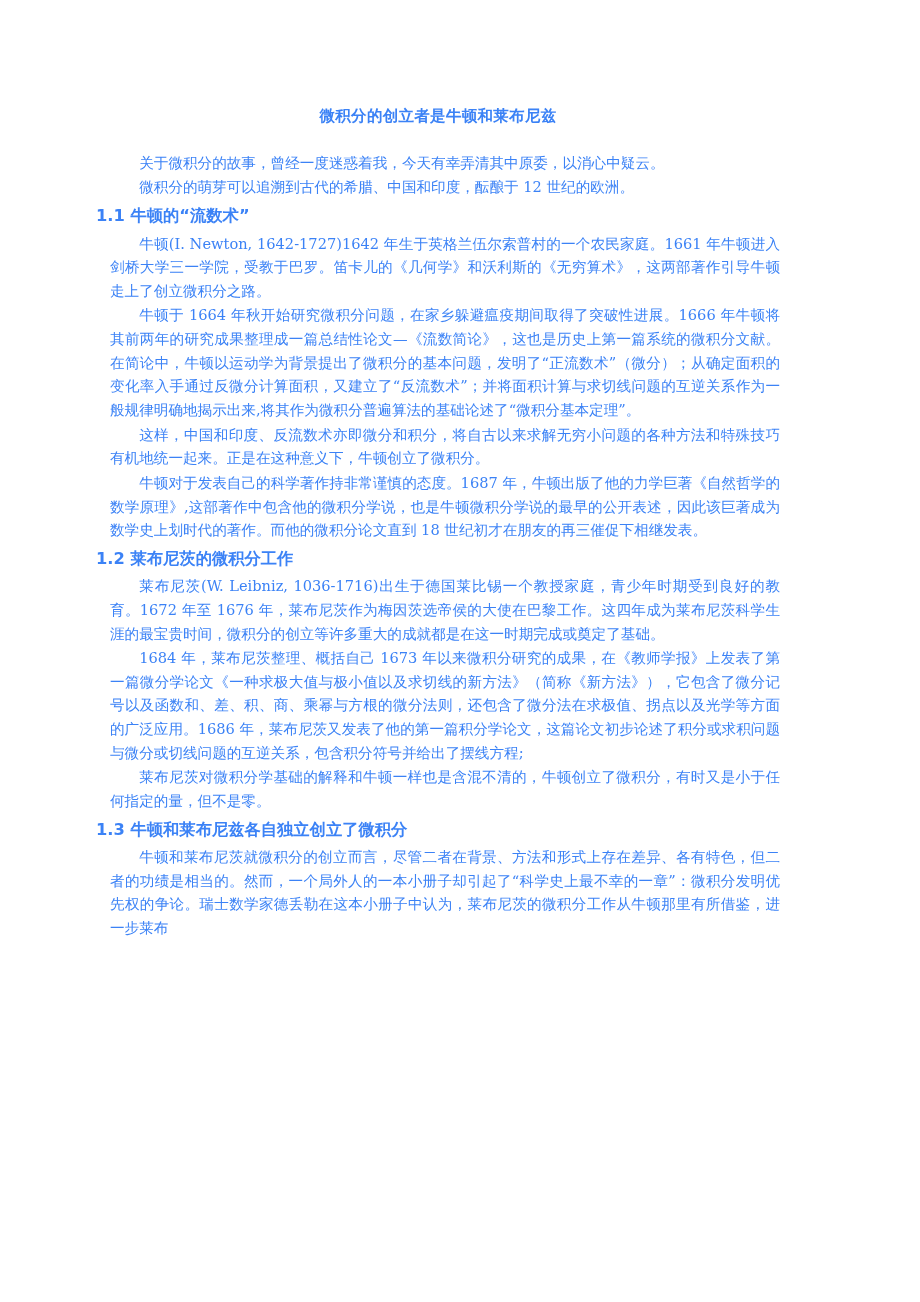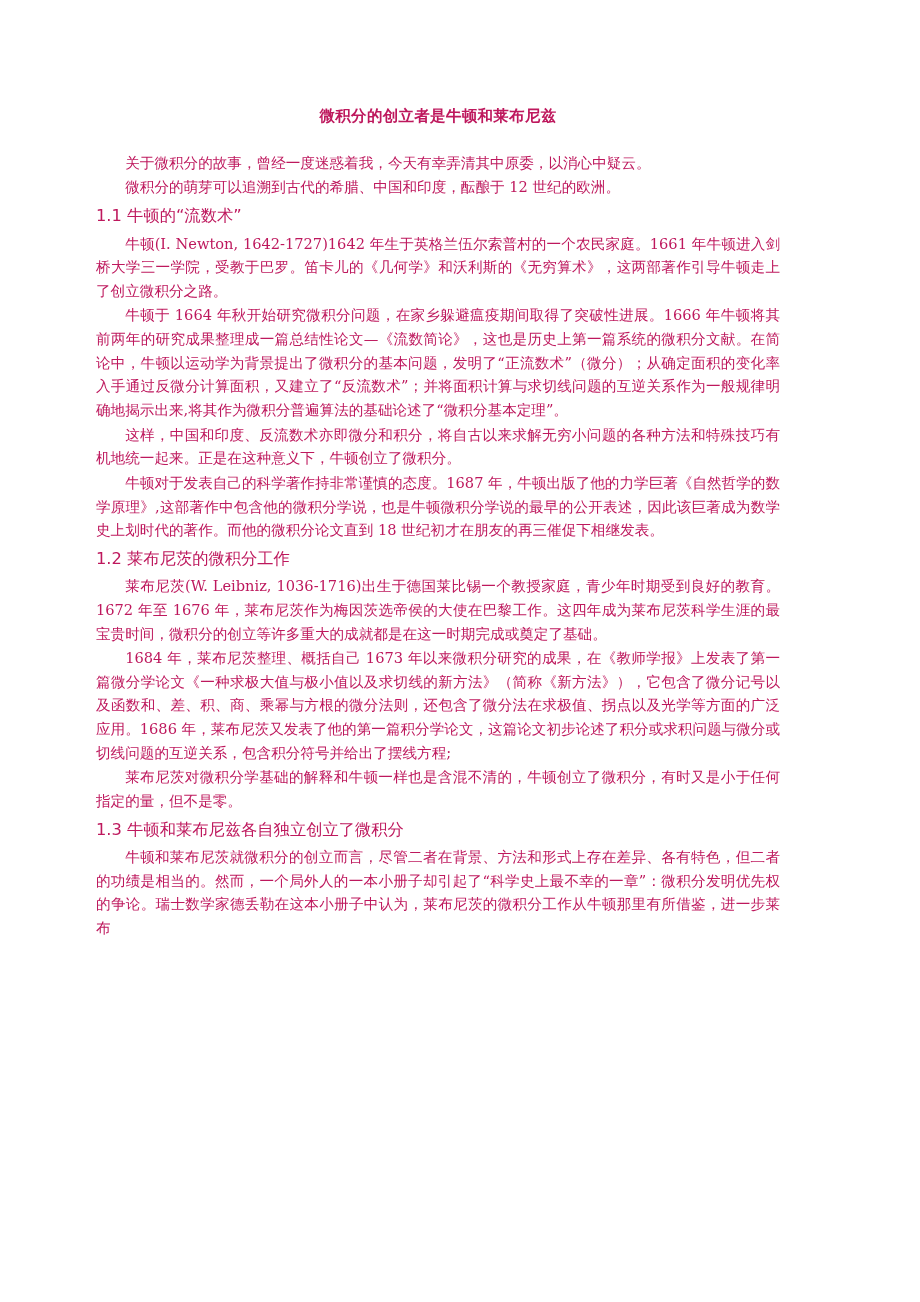--- a/index.html
+++ b/index.html
@@ -8,21 +8,21 @@
     background: #ffffff;
   }
   .page {
     width: 876px;
     height: 1302px;
     background: #ffffff;
     position: relative;
     box-sizing: border-box;
     padding: 104px 96px 60px 96px;
     font-family: "DejaVu Serif", "Liberation Serif", serif;
-    color: #be185d;
+    color: #3b82f6;
     overflow: hidden;
   }
   .doc-title {
     text-align: center;
     font-size: 15.5px;
     font-weight: bold;
     line-height: 1.6;
     margin: 0 0 22px 0;
     letter-spacing: 0.3px;
   }
@@ -30,35 +30,35 @@
     text-align: center;
     font-size: 15.5px;
     font-weight: bold;
     line-height: 1.6;
     margin: 0 0 14px 0;
     letter-spacing: 0.3px;
   }
   p.body-text {
     font-size: 14.6px;
     line-height: 1.62;
-    margin: 0 0 1px 0;
+    margin: 0 0 1px 14px;
     text-align: justify;
     text-justify: inter-ideograph;
     text-indent: 2em;
   }
   h1.h-1 {
     font-size: 17.5px;
     font-weight: bold;
     margin: 7px 0 4px 0;
     line-height: 1.5;
     font-family: "DejaVu Sans", "Liberation Sans", sans-serif;
   }
   h2.h-2 {
     font-size: 16.3px;
-    font-weight: normal;
+    font-weight: bold;
     margin: 5px 0 3px 0;
     line-height: 1.5;
     font-family: "DejaVu Sans", "Liberation Sans", sans-serif;
   }
 </style>
 </head>
 <body>
 
 <div class="page">
 

